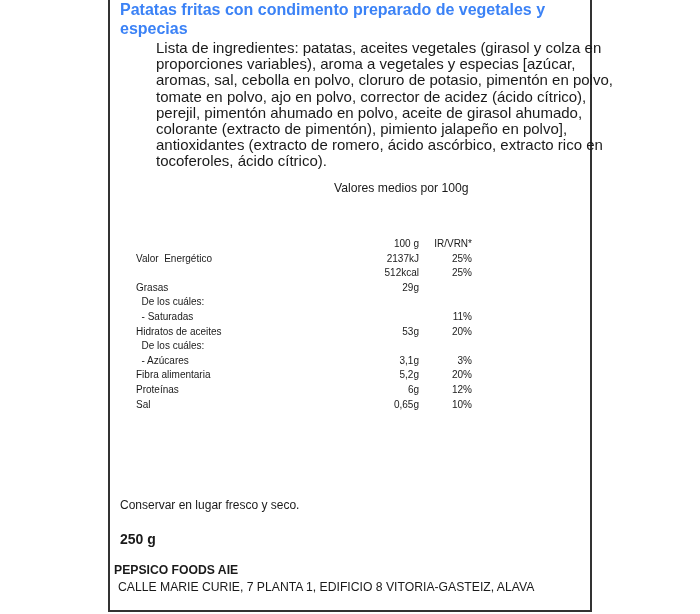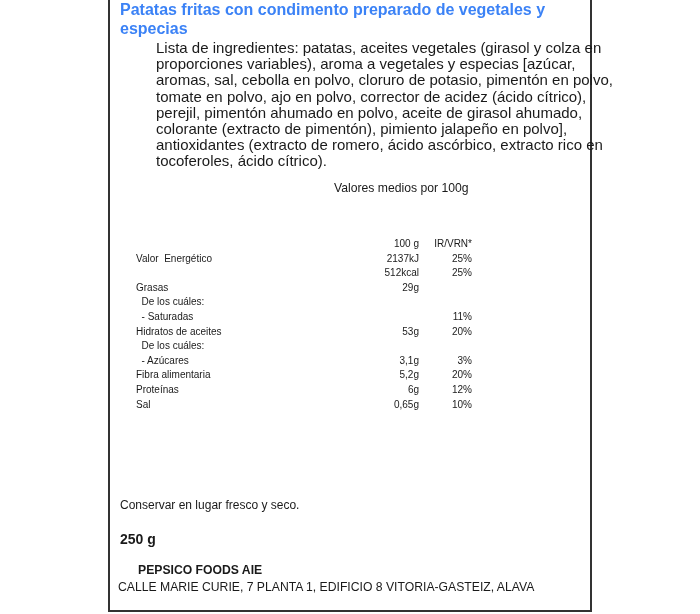--- a/index.html
+++ b/index.html
@@ -15,21 +15,21 @@
   .ingredients { position: absolute; left: 10px; top: 42px; width: 470px;
            font-size: 15px; line-height: 16.2px; margin-left: 36px; }
   .per100 { position: absolute; left: 200px; top: 183px; font-size: 12.2px; margin-left: 24px; }
   .nut { position: absolute; left: 26px; top: 239px; width: 460px; font-size: 10px; line-height: 14.6px; }
   .nut-row { position: relative; height: 14.6px; }
   .nut-row .n { position: absolute; left: 0; white-space: pre; }
   .nut-row .pc { position: absolute; left: 0; width: 336px; text-align: right; }
   .nut-row .vc { position: absolute; left: 0; width: 283px; text-align: right; }
   .storage { position: absolute; left: 10px; top: 500px; font-size: 12px; }
   .weight { position: absolute; left: 10px; top: 533px; font-size: 14px; font-weight: bold; }
-  .company { position: absolute; left: 28px; top: 565px; font-size: 12.2px; font-weight: bold; text-align: center; }
+  .company { position: absolute; left: 4px; top: 565px; font-size: 12.2px; font-weight: bold; text-align: center; }
   .address { position: absolute; left: 8px; top: 582px; font-size: 12.2px; }
 </style>
 </head>
 <body>
 
 <div class="label-box">
   <div class="title">Patatas fritas con condimento preparado de vegetales y especias</div>
   <div class="ingredients">Lista de ingredientes: patatas, aceites vegetales (girasol y colza en proporciones variables), aroma a vegetales y especias [azúcar, aromas, sal, cebolla en polvo, cloruro de potasio, pimentón en polvo, tomate en polvo, ajo en polvo, corrector de acidez (ácido cítrico), perejil, pimentón ahumado en polvo, aceite de girasol ahumado, colorante (extracto de pimentón), pimiento jalapeño en polvo], antioxidantes (extracto de romero, ácido ascórbico, extracto rico en tocoferoles, ácido cítrico).</div>
   <div class="per100">Valores medios por 100g</div>
 

